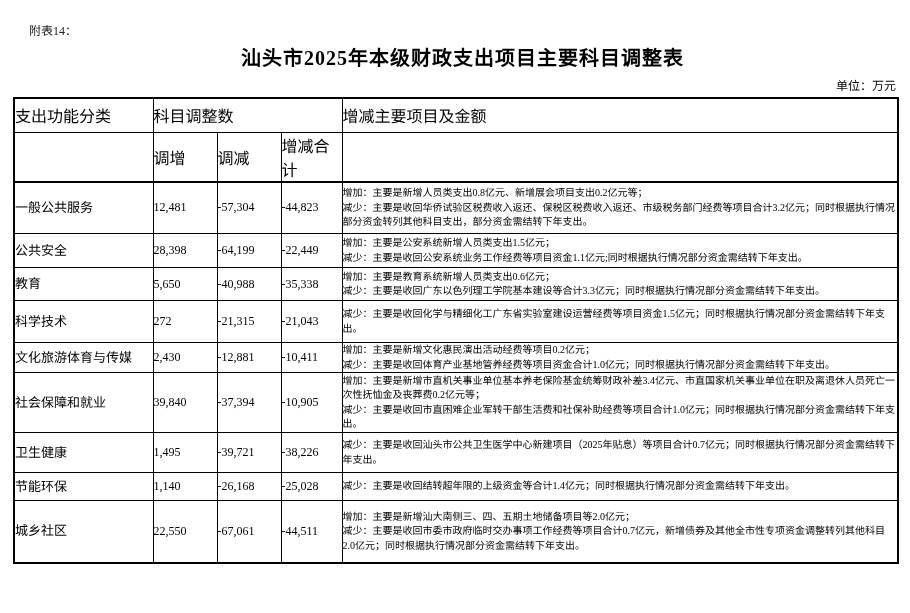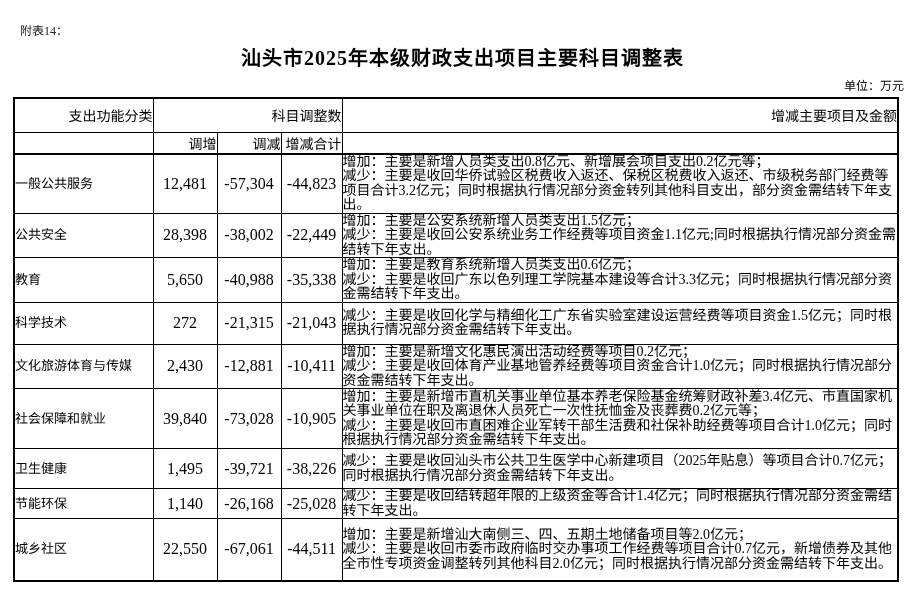--- a/index.html
+++ b/index.html
@@ -3,66 +3,66 @@
 <meta charset="utf-8">
 <style>
   html,body{margin:0;padding:0;background:#ffffff;}
   body{
     width:910px;height:613px;position:relative;overflow:hidden;
     font-family:"Liberation Serif","DejaVu Serif",serif;
     color:#000;
     -webkit-font-smoothing:antialiased;
   }
   .annex-label{
-    position:absolute;left:20px;top:21px;
+    position:absolute;left:29px;top:21px;
     font-size:12px;color:#222;
   }
   .doc-title{
     position:absolute;left:15px;right:0;top:42px;
     text-align:center;font-size:20px;font-weight:bold;
     letter-spacing:1px;
   }
   .unit-label{
-    position:absolute;right:6px;top:76px;
+    position:absolute;right:14px;top:76px;
     font-size:12px;
   }
   table.main-table{
     position:absolute;left:13px;top:97px;
     width:886px;
     border-collapse:collapse;
     table-layout:fixed;
     border:2px solid #000;
   }
   table.main-table td, table.main-table th{
     border:1px solid #000;
     padding:0;
     vertical-align:middle;
     font-weight:normal;
   }
   thead th{
-    font-size:14px;font-weight:bold;text-align:right;
+    font-size:16px;font-weight:bold;text-align:left;
   }
   thead tr.head-row-1{height:34px;}
   thead tr.head-row-2{height:21px;}
   thead tr.head-row-2 th{border-bottom:2px solid #000;}
   tr.section-row{height:25px;}
   tr.section-row td{
     font-size:13px;text-align:center;
   }
   td.category-cell{
     font-size:13px;text-align:left;padding:2px 4px 2px 6px;
     line-height:16px;
   }
   td.num-cell{
-    font-size:16px;text-align:center;padding:2px 5px 2px 2px;
+    font-size:12px;text-align:left;padding:2px 5px 2px 2px;
     font-family:"Liberation Serif","DejaVu Serif",serif;
     margin-top:21px;
   }
   td.details-cell{
-    font-size:14px;text-align:left;
+    font-size:10px;text-align:left;
     padding:3px 4px 3px 6px;
     line-height:14.5px;
   }
   td.details-cell .detail-line{margin:0;}
 </style>
 </head>
 <body>
 
 <div class="annex-label">附表14：</div>
 <div class="doc-title">汕头市2025年本级财政支出项目主要科目调整表</div>
@@ -97,21 +97,21 @@
         <td class="num-cell">-57,304</td>
         <td class="num-cell">-44,823</td>
         <td class="details-cell">
           <div class="detail-line">增加：主要是新增人员类支出0.8亿元、新增展会项目支出0.2亿元等；</div>
           <div class="detail-line">减少：主要是收回华侨试验区税费收入返还、保税区税费收入返还、市级税务部门经费等项目合计3.2亿元；同时根据执行情况部分资金转列其他科目支出，部分资金需结转下年支出。</div>
         </td>
       </tr>
       <tr style="height: 34px;">
         <td class="category-cell">公共安全</td>
         <td class="num-cell">28,398</td>
-        <td class="num-cell">-38,002</td>
+        <td class="num-cell">-64,199</td>
         <td class="num-cell">-22,449</td>
         <td class="details-cell">
           <div class="detail-line">增加：主要是公安系统新增人员类支出1.5亿元；</div>
           <div class="detail-line">减少：主要是收回公安系统业务工作经费等项目资金1.1亿元;同时根据执行情况部分资金需结转下年支出。</div>
         </td>
       </tr>
       <tr style="height: 33px;">
         <td class="category-cell">教育</td>
         <td class="num-cell">5,650</td>
         <td class="num-cell">-40,988</td>
@@ -136,21 +136,21 @@
         <td class="num-cell">-12,881</td>
         <td class="num-cell">-10,411</td>
         <td class="details-cell">
           <div class="detail-line">增加：主要是新增文化惠民演出活动经费等项目0.2亿元；</div>
           <div class="detail-line">减少：主要是收回体育产业基地管养经费等项目资金合计1.0亿元；同时根据执行情况部分资金需结转下年支出。</div>
         </td>
       </tr>
       <tr style="height: 60px;">
         <td class="category-cell">社会保障和就业</td>
         <td class="num-cell">39,840</td>
-        <td class="num-cell">-73,028</td>
+        <td class="num-cell">-37,394</td>
         <td class="num-cell">-10,905</td>
         <td class="details-cell">
           <div class="detail-line">增加：主要是新增市直机关事业单位基本养老保险基金统筹财政补差3.4亿元、市直国家机关事业单位在职及离退休人员死亡一次性抚恤金及丧葬费0.2亿元等；</div>
           <div class="detail-line">减少：主要是收回市直困难企业军转干部生活费和社保补助经费等项目合计1.0亿元；同时根据执行情况部分资金需结转下年支出。</div>
         </td>
       </tr>
       <tr style="height: 40px;">
         <td class="category-cell">卫生健康</td>
         <td class="num-cell">1,495</td>
         <td class="num-cell">-39,721</td>

